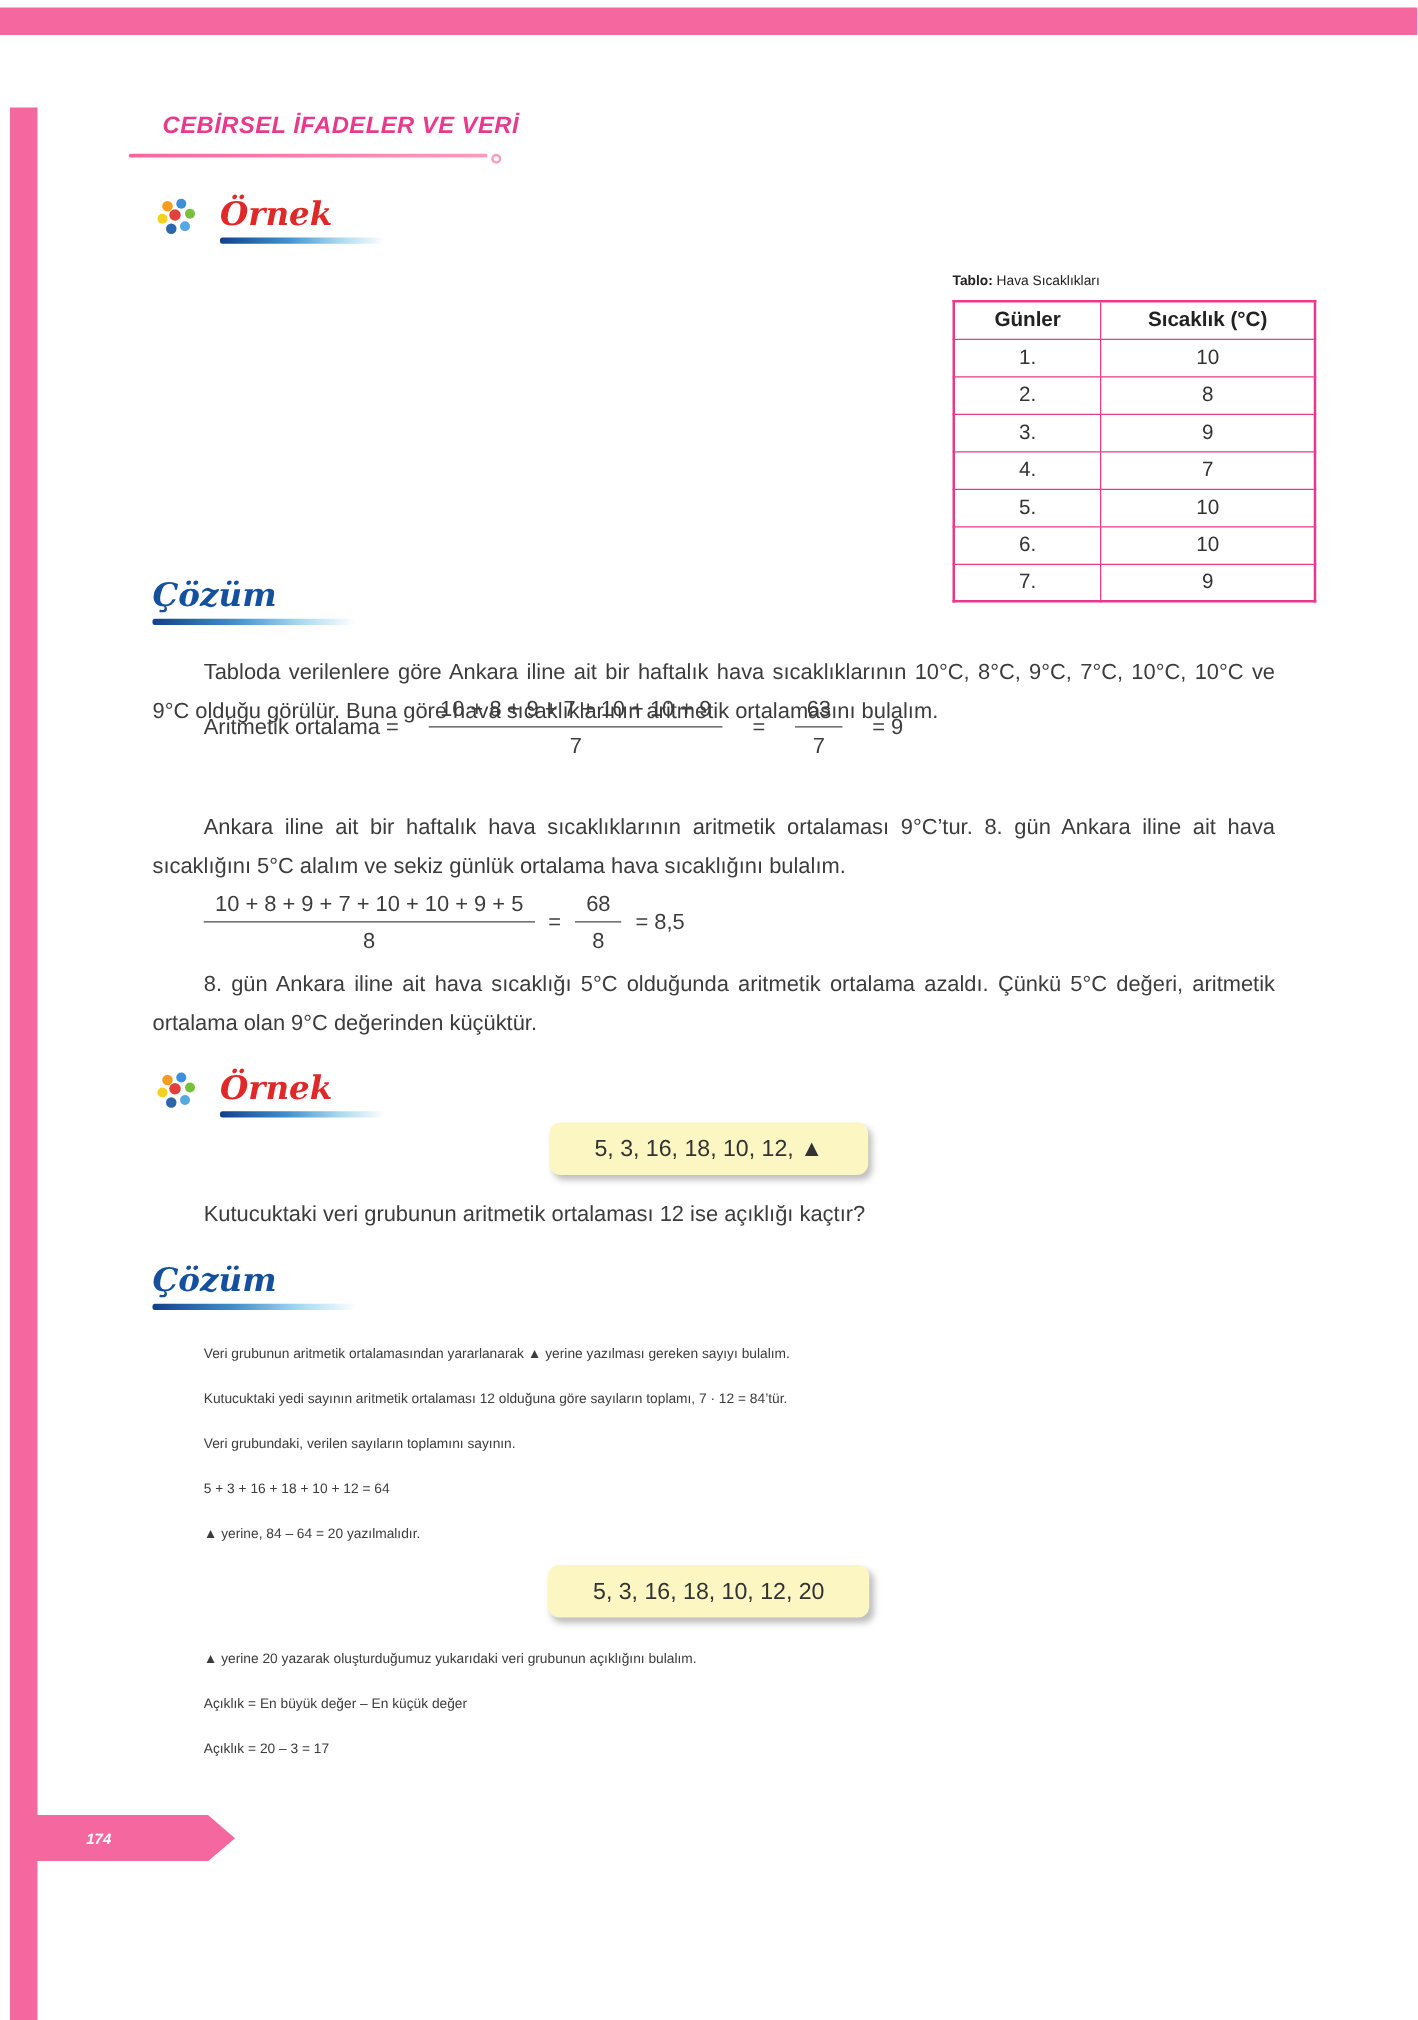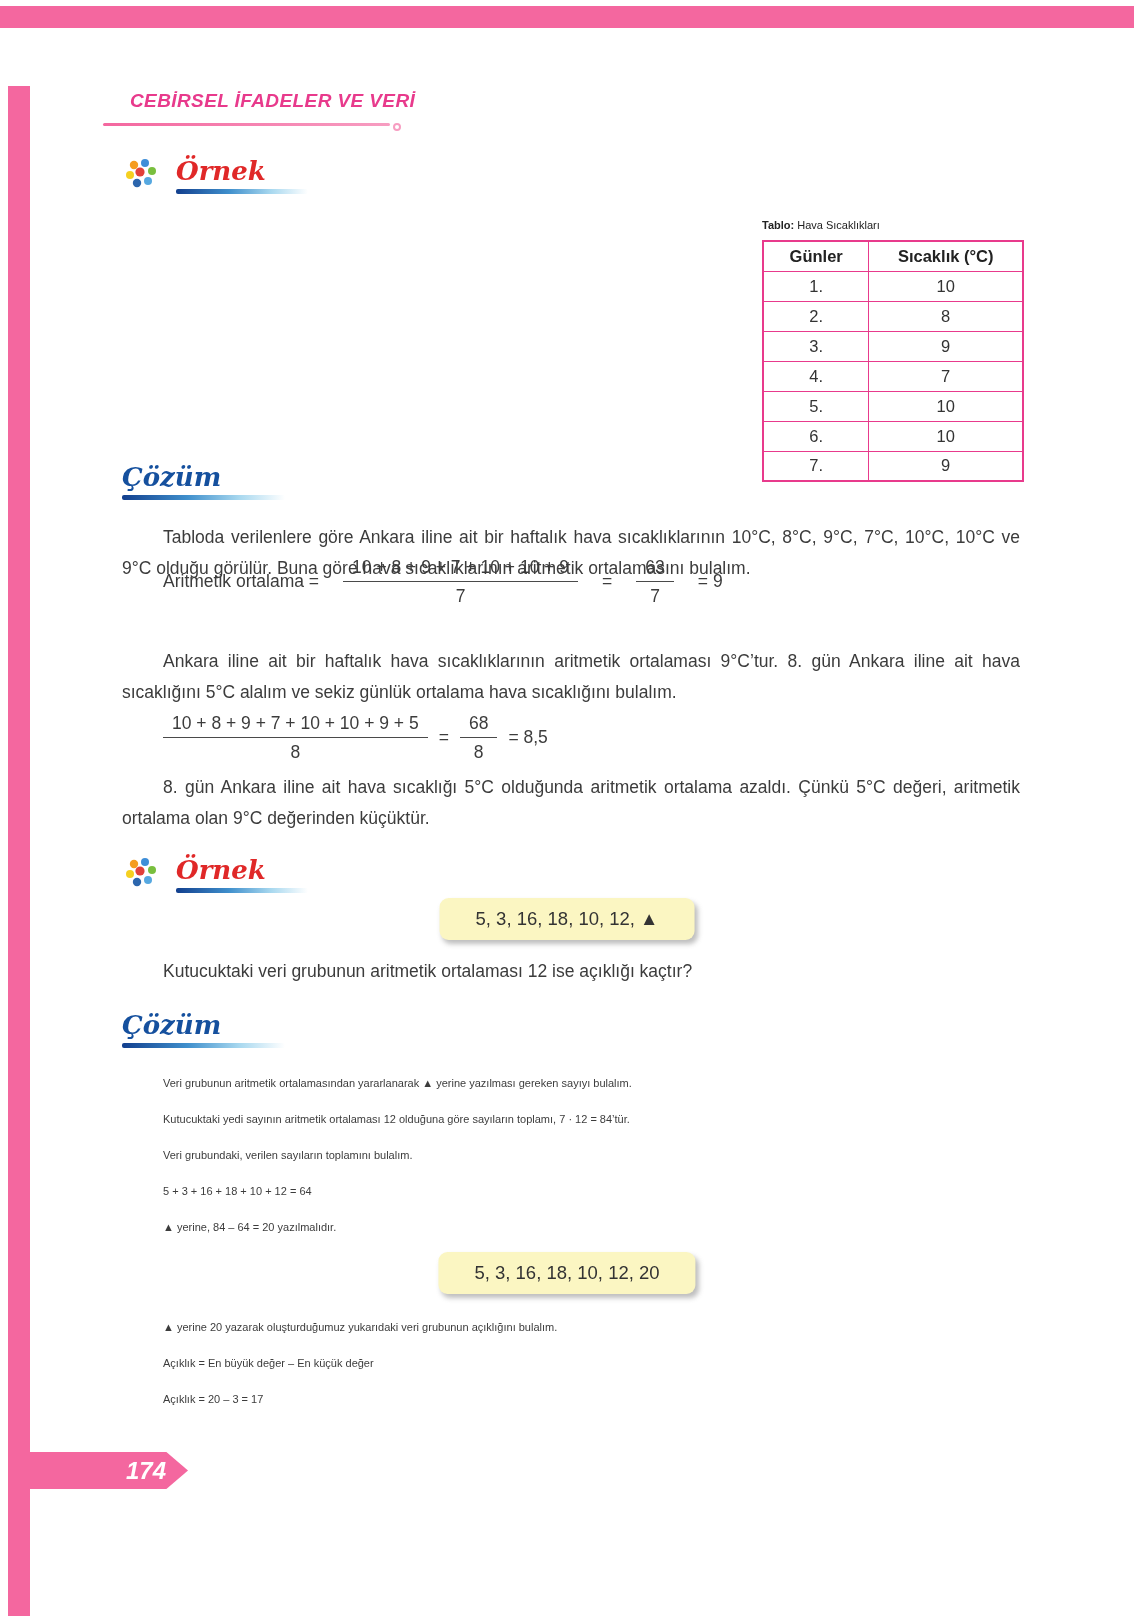--- a/index.html
+++ b/index.html
@@ -37,21 +37,21 @@
 
   
   .para { font-size:17.5px; line-height:31px; color:#3c3c3c; text-align:justify; }
   .indent { text-indent:41px; }
   .line { font-size:11px; line-height:31px; margin-bottom:5px; white-space:nowrap; }
 
   
   .table-block { position:absolute; top:219px; left:762px; width:245px; }
   .table-caption { font-size:11px; color:#222; margin-bottom:9px; }
   .table-caption b { font-weight:bold; }
-  table.weather { border-collapse:collapse; width:262px; background:#fff; }
+  table.weather { border-collapse:collapse; width:291px; background:#fff; }
   table.weather th, table.weather td {
     border:1.5px solid #e83a8c; text-align:center; font-size:16.5px; color:#333;
     height:30px; padding:0 4px;
   }
   table.weather { border:2.5px solid #e83a8c; }
   table.weather th { font-weight:bold; color:#222; }
   table.weather .c1 { width:99px; }
   table.weather .c2 { width:144px; }
 
   
@@ -70,21 +70,21 @@
 
   
   .pos { position:absolute; }
 
   
   .page-tab {
     position:absolute; left:8px; top:1452px; width:180px; height:37px;
     background:#f4679f; clip-path:polygon(0 0, 88% 0, 100% 50%, 88% 100%, 0 100%);
     display:flex; align-items:center;
   }
-  .page-num { color:#fff; font-weight:bold; font-style:italic; font-size:24px; padding-left:118px; }
+  .page-num { color:#fff; font-weight:bold; font-style:italic; font-size:12px; padding-left:61px; }
 </style>
 </head>
 <body>
 
 <div class="page">
 
   <div class="top-bar"></div>
   <div class="left-bar"></div>
 
   <div class="chapter-header">
@@ -221,21 +221,21 @@
   <div class="ex-header" style="top:1010px; left:122px;">
     <div class="ex-label-wrap">
       <span class="sol-label">Çözüm</span>
       <div class="grad-underline w-sol"></div>
     </div>
   </div>
 
   <div class="pos" style="top:1068px; left:163px;">
     <p class="line">Veri grubunun aritmetik ortalamasından yararlanarak ▲ yerine yazılması gereken sayıyı bulalım.</p>
     <p class="line">Kutucuktaki yedi sayının aritmetik ortalaması 12 olduğuna göre sayıların toplamı, 7 · 12 = 84’tür.</p>
-    <p class="line">Veri grubundaki, verilen sayıların toplamını bulalım.</p>
+    <p class="line">Veri grubundaki, verilen sayıların toplamını sayının.</p>
     <p class="line">5 + 3 + 16 + 18 + 10 + 12 = 64</p>
     <p class="line">▲ yerine, 84 – 64 = 20  yazılmalıdır.</p>
   </div>
 
   <div class="data-box" style="top:1252px;">5, 3, 16, 18, 10, 12, 20</div>
 
   <div class="pos" style="top:1312px; left:163px;">
     <p class="line">▲ yerine 20  yazarak oluşturduğumuz yukarıdaki veri grubunun açıklığını bulalım.</p>
     <p class="line">Açıklık = En büyük değer – En küçük değer</p>
     <p class="line">Açıklık = 20 – 3 = 17</p>

